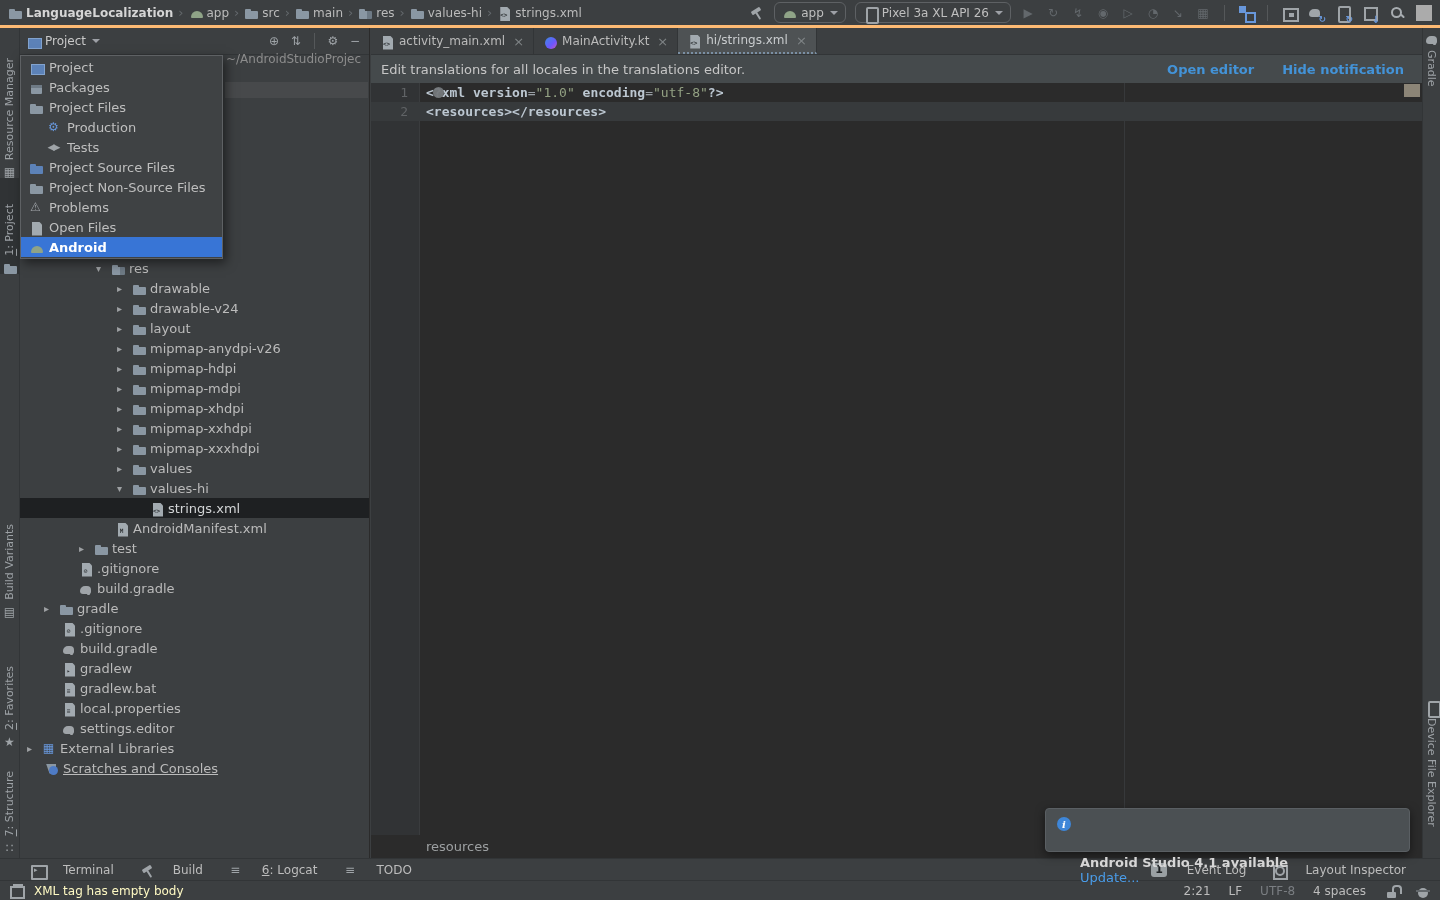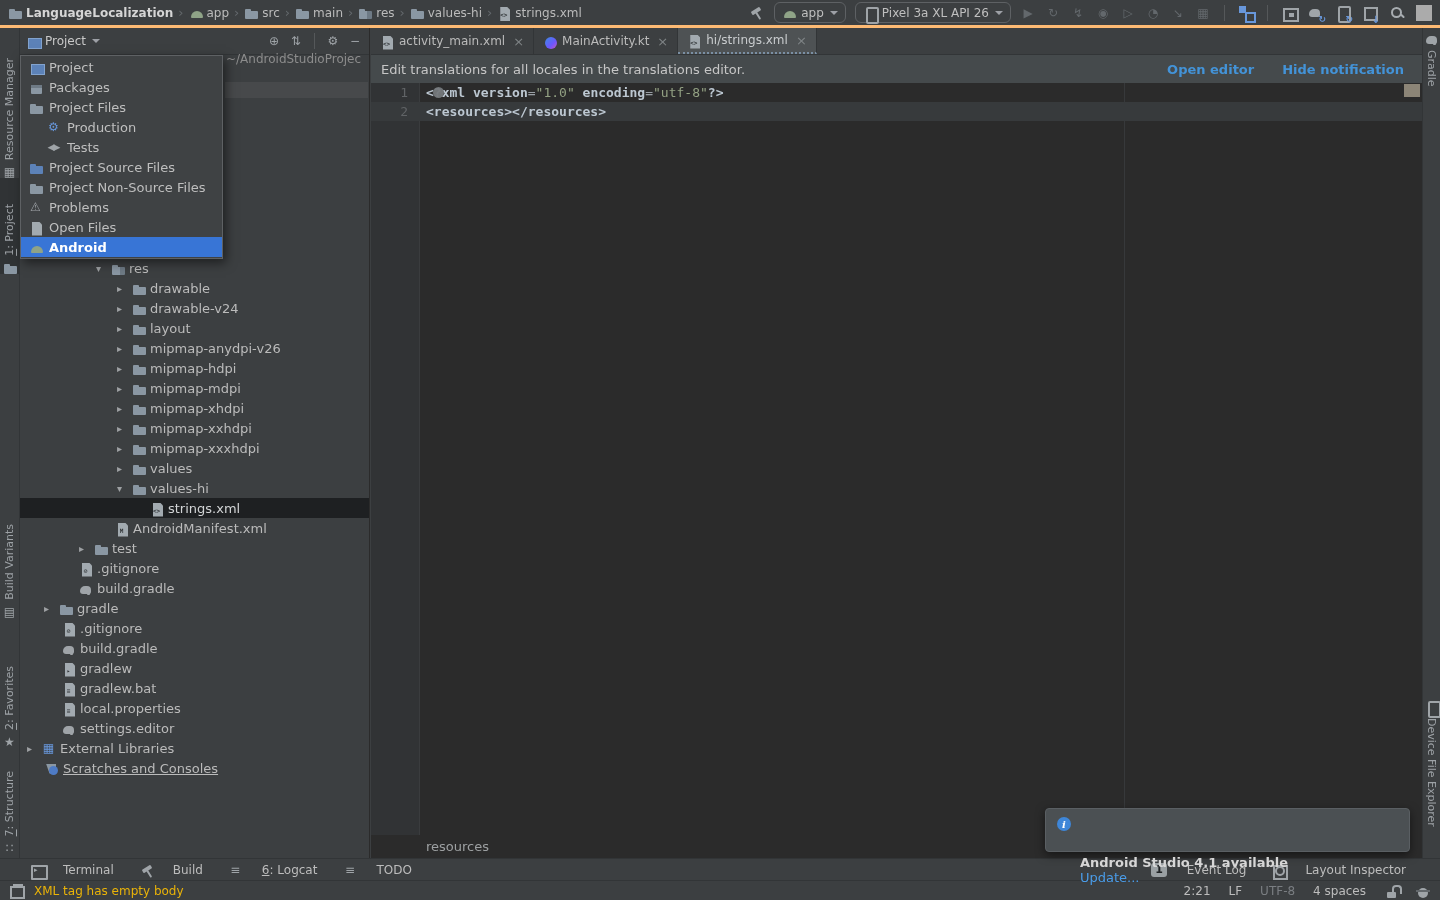--- a/index.html
+++ b/index.html
@@ -147,21 +147,21 @@
 
   
   #toolwin-bar { position:absolute; left:0; top:858px; width:1440px; height:22px; background:#3C3F41; border-top:1px solid #323537;
     display:flex; align-items:center; padding:0 34px 0 30px; }
   #toolwin-bar .group { display:flex; align-items:center; gap:26px; }
   #toolwin-bar .right { margin-left:auto; }
   .twitem { display:flex; align-items:center; gap:20px; color:#BDBDBD; cursor:default; }
   .badge { background:#9AA0A3; color:#202325; border-radius:3px; padding:0 4px; font-size:11px; font-weight:bold; line-height:14px; }
   #status-bar { position:absolute; left:0; top:880px; width:1440px; height:20px; background:#3C3F41; border-top:1px solid #323537;
     display:flex; align-items:center; padding:0 12px 0 8px; }
-  #status-msg { margin-left:10px; color:#eab308; }
+  #status-msg { margin-left:10px; color:#fef9c3; }
   #status-right { margin-left:auto; display:flex; align-items:center; gap:18px; color:#BDBDBD; }
   #status-right .dim { color:#7A7E82; }
 </style>
 </head>
 <body>
 
 <div id="app">
 
   <div id="titlebar">
     <div id="breadcrumbs">

